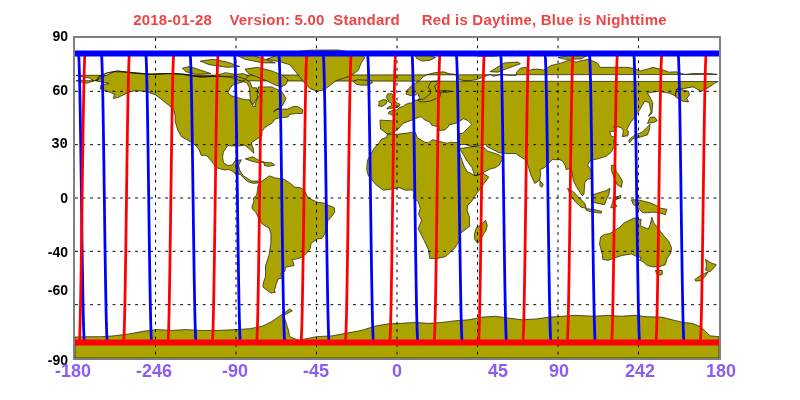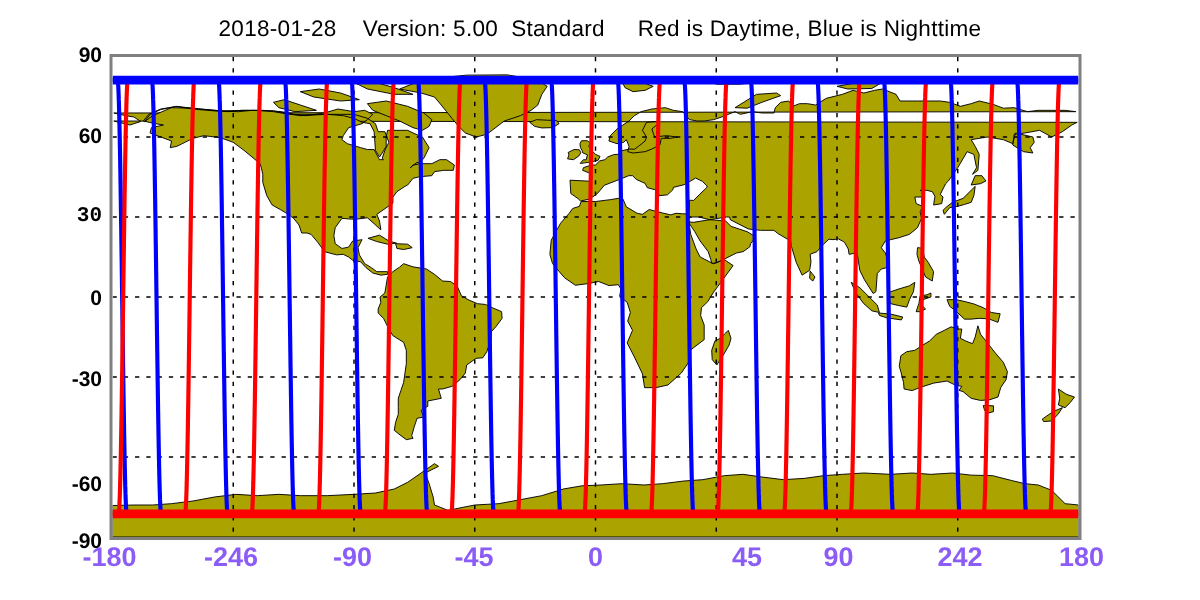--- a/index.html
+++ b/index.html
@@ -11,22 +11,22 @@
     position:relative;
   }
   #figure{
     position:absolute;left:0;top:0;width:800px;height:400px;
   }
   #title{
     position:absolute;
     left:0;top:11px;width:800px;
     text-align:center;
     font-size:15px;
-    font-weight:normal;
-    color:#000000;
+    font-weight:bold;
+    color:#ef4444;
     letter-spacing:0.2px;
     white-space:pre;
   }
   #plotwrap{
     position:absolute;
     left:73px;top:36px;
     width:648px;height:324px;
   }
   #plotframe{
     position:absolute;left:0;top:0;width:100%;height:100%;
@@ -56,22 +56,22 @@
 </style>
 </head>
 <body>
 
 <div id="figure">
 
   <div id="title">2018-01-28    Version: 5.00  Standard     Red is Daytime, Blue is Nighttime</div>
 
   <div id="yticks">
       <div class="ytick" style="top: 324px;">-90</div>
-      <div class="ytick" style="top: 286px;">-60</div>
-      <div class="ytick" style="top: 216px;">-30</div>
+      <div class="ytick" style="top: 254px;">-60</div>
+      <div class="ytick" style="top: 216px;">-40</div>
       <div class="ytick" style="top: 162px;">0</div>
       <div class="ytick" style="top: 108px; font-family: Liberation Mono, monospace;">30</div>
       <div class="ytick" style="top: 54px;">60</div>
       <div class="ytick" style="top: 0px;">90</div>
     </div>
 
   <div id="plotwrap">
     <div id="plotframe">
       <svg id="mapsvg" viewBox="-180 -90 360 180" preserveAspectRatio="none">
         <g id="land-group">

